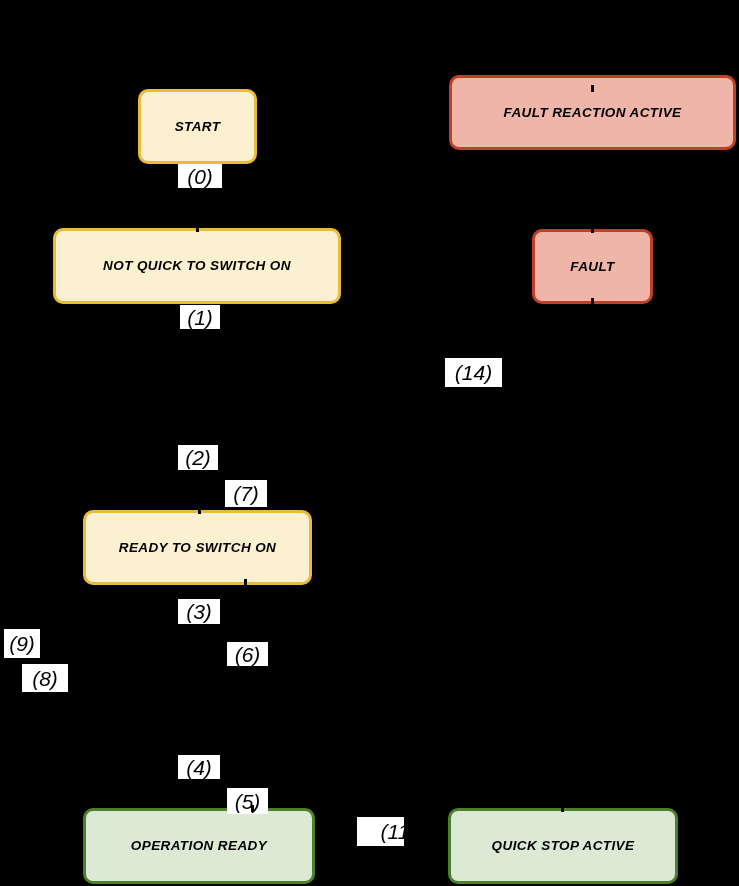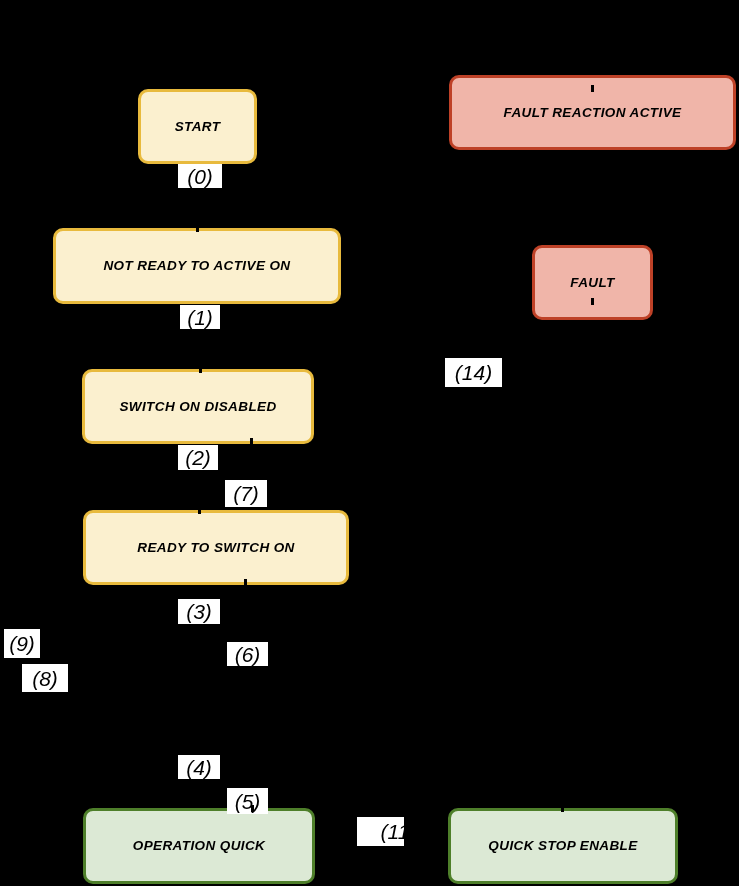--- a/index.html
+++ b/index.html
@@ -25,32 +25,31 @@
 </style>
 </head>
 <body>
 
 <div class="canvas">
 
   <div class="state yellow" style="left:138px;top:89px;width:119px;height:75px;">START</div>
 
   <div class="state red" style="left:449px;top:75px;width:287px;height:75px;">FAULT REACTION ACTIVE</div>
 
-  <div class="state yellow" style="left:53px;top:228px;width:288px;height:76px;">NOT READY TO ACTIVE ON</div>
+  <div class="state yellow" style="left:53px;top:228px;width:288px;height:76px;">NOT QUICK TO SWITCH ON</div>
 
-  <div class="state red" style="left:532px;top:229px;width:121px;height:75px;margin-top:16px;">FAULT</div>
-
-  <div class="state yellow" style="left:82px;top:369px;width:232px;height:75px;">SWITCH ON DISABLED</div>
-
-  <div class="state yellow" style="left:83px;top:510px;width:266px;height:75px;">READY TO SWITCH ON</div>
+  <div class="state red" style="left:532px;top:229px;width:121px;height:75px;">FAULT</div>
 
 
-  <div class="state green" style="left:83px;top:808px;width:232px;height:76px;">OPERATION QUICK</div>
+  <div class="state yellow" style="left:83px;top:510px;width:229px;height:75px;">READY TO SWITCH ON</div>
 
-  <div class="state green" style="left:448px;top:808px;width:230px;height:76px;">QUICK STOP ENABLE</div>
+
+  <div class="state green" style="left:83px;top:808px;width:232px;height:76px;">OPERATION READY</div>
+
+  <div class="state green" style="left:448px;top:808px;width:230px;height:76px;">QUICK STOP ACTIVE</div>
 
   <div class="tlabel" style="left:178px;top:164px;width:44px;height:24px;">(0)</div>
 
   <div class="tlabel" style="left:180px;top:305px;width:40px;height:24px;">(1)</div>
 
   <div class="tlabel" style="left:445px;top:358px;width:57px;height:29px;">(14)</div>
 
   <div class="tlabel" style="left:178px;top:445px;width:40px;height:25px;">(2)</div>
 
   <div class="tlabel" style="left:225px;top:480px;width:42px;height:27px;">(7)</div>

